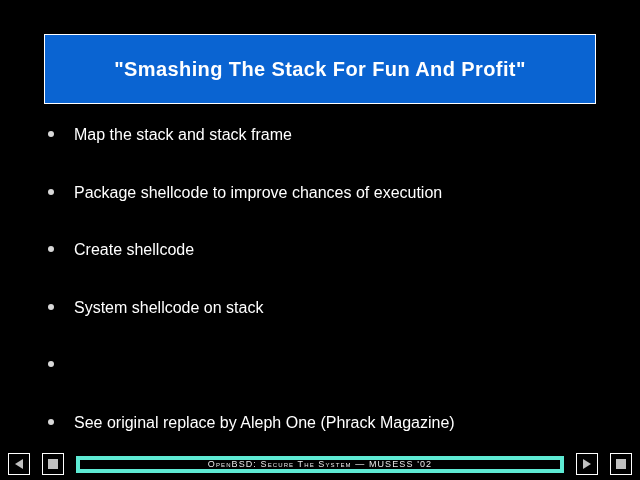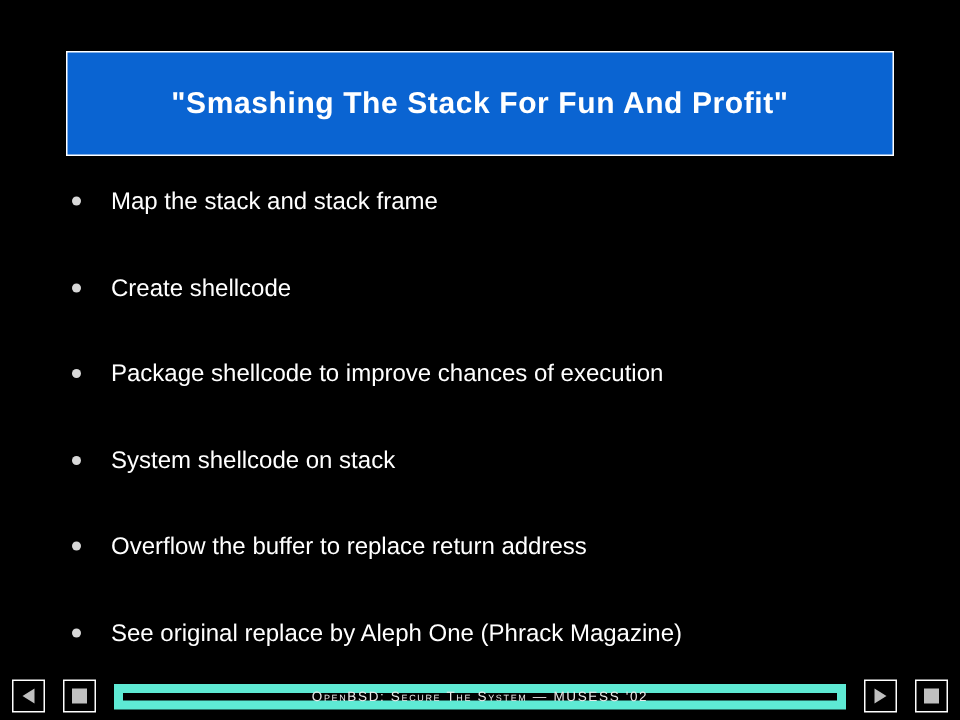--- a/index.html
+++ b/index.html
@@ -122,21 +122,21 @@
   }
   .nav-right-group {
     display: flex;
     gap: 12px;
     margin-right: 8px;
   }
   .footer-bar {
     flex: 1 1 auto;
     margin: 0 12px;
     height: 17px;
-    border: 6px solid #5eead4;
+    border: 4px solid #5eead4;
     box-sizing: border-box;
     display: flex;
     align-items: center;
     justify-content: center;
     background: #000000;
   }
   .footer-text {
     color: #e8e8e8;
     font-size: 9px;
     letter-spacing: 1.1px;
@@ -160,42 +160,41 @@
       <div class="bullet-marker">
           <span class="bullet-dot"></span>
         </div>
       <div class="bullet-text">Map the stack and stack frame</div>
     </div>
 
     <div class="bullet-row">
       <div class="bullet-marker">
           <span class="bullet-dot"></span>
         </div>
+      <div class="bullet-text">Package shellcode to improve chances of execution</div>
+    </div>
+
+    <div class="bullet-row">
+      <div class="bullet-marker">
+          <span class="bullet-dot"></span>
+        </div>
       <div class="bullet-text">Create shellcode</div>
     </div>
 
     <div class="bullet-row">
       <div class="bullet-marker">
           <span class="bullet-dot"></span>
         </div>
-      <div class="bullet-text">Package shellcode to improve chances of execution</div>
-    </div>
-
-    <div class="bullet-row">
-      <div class="bullet-marker">
-          <span class="bullet-dot"></span>
-        </div>
       <div class="bullet-text">System shellcode on stack</div>
     </div>
 
     <div class="bullet-row">
       <div class="bullet-marker">
           <span class="bullet-dot"></span>
         </div>
-      <div class="bullet-text">Overflow the buffer to replace return address</div>
     </div>
 
     <div class="bullet-row">
       <div class="bullet-marker">
           <span class="bullet-dot"></span>
         </div>
       <div class="bullet-text">See original replace by Aleph One (Phrack Magazine)</div>
     </div>
 
   </div>

